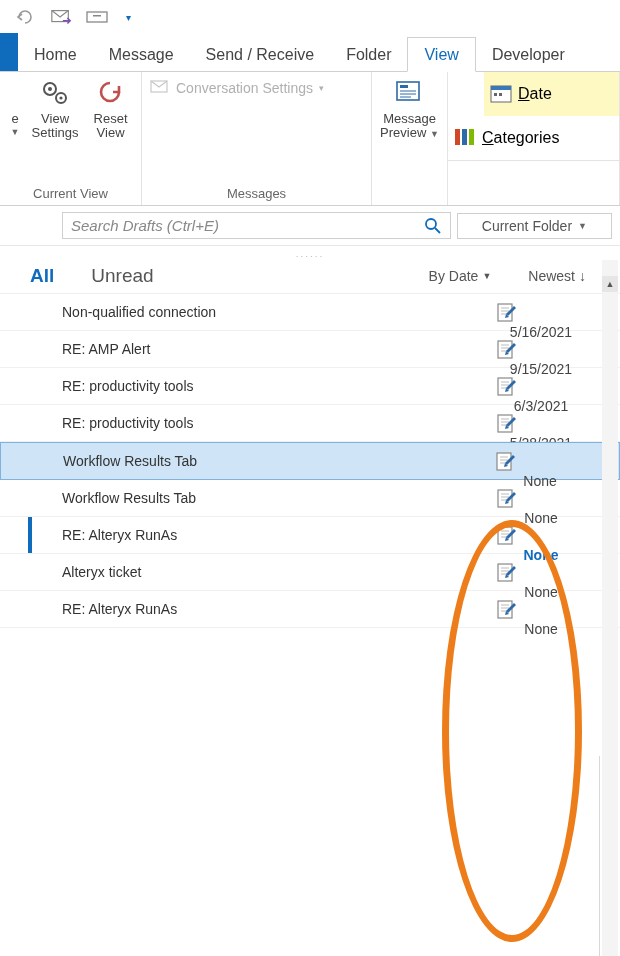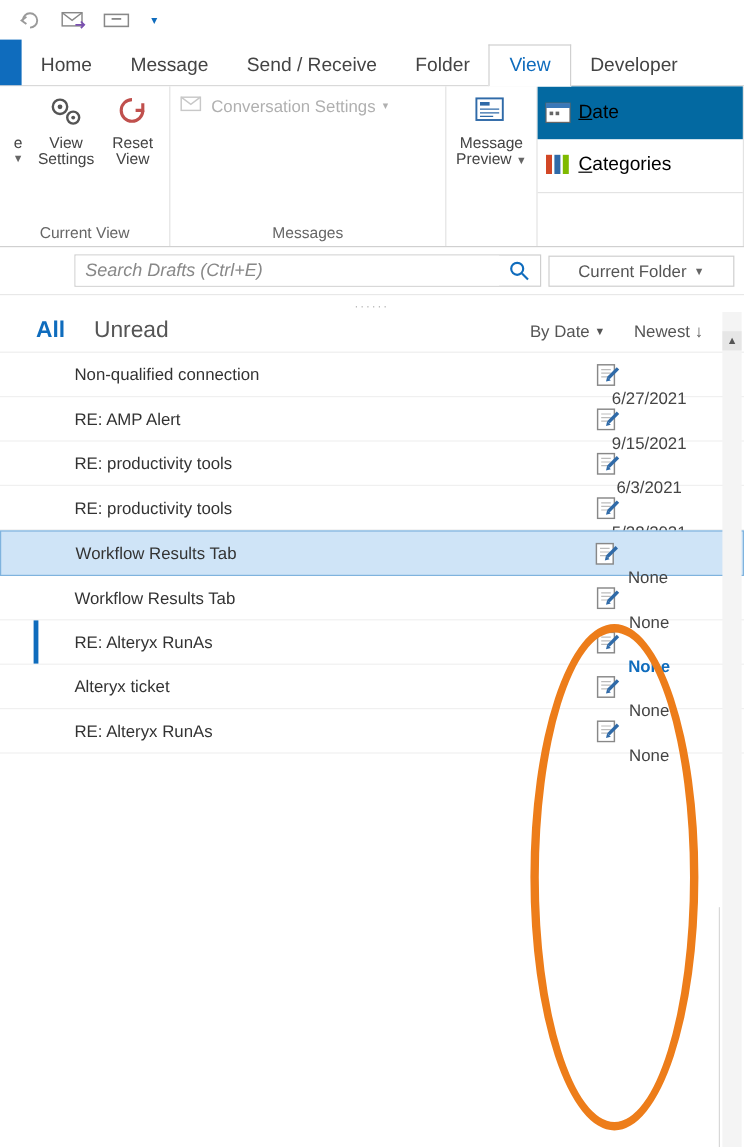--- a/index.html
+++ b/index.html
@@ -22,37 +22,37 @@
   .group-label { text-align:center; font-size:13px; color:#666; padding:2px 0;}
   .bigbtns { display:flex; gap:2px; flex:1; align-items:flex-start;}
   .bigbtn { display:flex; flex-direction:column; align-items:center; width:62px; font-size:13px; color:#444; text-align:center; line-height:1.1; padding-top:2px; cursor:pointer;}
   .bigbtn .bicon { width:30px; height:30px; margin-bottom:4px; display:flex; align-items:center; justify-content:center;}
   .bigbtn .caret { font-size:9px; color:#666; margin-top:2px;}
   .msg-group .row { display:flex; align-items:center; gap:6px; font-size:14px; color:#444; padding:4px 2px;}
   .msg-group .disabled { color:#b0b0b0;}
   .checkbox-sq { width:16px; height:16px; border:1px solid #888; display:inline-block;}
   .arr-row { display:flex; align-items:center; gap:6px; height:44px; padding:0 6px; cursor:pointer;}
   .arr-row .aicon { width:22px; height:22px; }
-  .arr-date { background:#0369a1;}
+  .arr-date { background:#fef9c3;margin-left:36px;}
   .arr-row span.u { text-decoration:underline;}
 
   
   .searchbar { display:flex; align-items:center; padding: 6px 8px 6px 30px; gap:6px; border-bottom:1px solid #e8e8e8;}
   .searchbox { flex:1; display:flex; border:1px solid #cfcfcf; align-items:center; background:#fff;margin-left:32px;}
   .searchbox input { flex:1; border:none; outline:none; font-size:15px; padding:4px 8px; color:#777; font-style:normal;}
   .searchbox input::placeholder { color:#888; font-style:italic;}
   .searchbox .sicon { width:34px; display:flex; align-items:center; justify-content:center; color:#0f6cbd;}
   .scope { border:1px solid #cfcfcf; padding:4px 24px; font-size:14px; color:#555; display:flex; align-items:center; gap:6px; cursor:pointer;}
   .scope .caret { font-size:9px; color:#666;}
 
   
   .grip { text-align:center; color:#bbb; letter-spacing:2px; font-size:10px; padding:4px 0;}
 
   
-  .filterrow { display:flex; align-items:center; padding: 0 34px 6px 30px; gap:24px; }
+  .filterrow { display:flex; align-items:center; padding: 0 34px 6px 30px; gap:37px; }
   .filterrow .pill { font-size:19px; color:#0f6cbd; font-weight:600; cursor:pointer;}
   .filterrow .pill.inactive { color:#555; font-weight:400;}
   .filterrow .spacer { flex:1;}
   .sorter { font-size:14px; color:#555; display:flex; align-items:center; gap:4px; cursor:pointer;}
   .sorter .caret { font-size:9px;}
 
   
   .list-wrap { position:relative; }
   .msglist { border-top:1px solid #eee; }
   .msg { padding: 10px 34px 10px 62px; border-bottom:1px solid #f0f0f0; position:relative; cursor:pointer;}
@@ -245,21 +245,21 @@
       <div class="mi">
             <svg width="22" height="20" viewBox="0 0 22 20">
               <rect x="2" y="2" width="14" height="17" fill="#fff" stroke="#888" stroke-width="1.2"></rect>
               <line x1="5" y1="6" x2="13" y2="6" stroke="#bbb"></line>
               <line x1="5" y1="9" x2="13" y2="9" stroke="#bbb"></line>
               <line x1="5" y1="12" x2="13" y2="12" stroke="#bbb"></line>
               <path d="M12 14 L20 6 L18 4 L10 12 Z" fill="#2f6aa8"></path>
               <path d="M10 12 L9 16 L13 15 Z" fill="#2f6aa8"></path>
             </svg>
           </div>
-      <div class="date ">6/27/2021</div>
+      <div class="date ">5/16/2021</div>
     </div>
       </div>
       <div class="msg">
     <div class="subj">RE: AMP Alert</div>
     <div class="meta">
       <div class="mi">
             <svg width="22" height="20" viewBox="0 0 22 20">
               <rect x="2" y="2" width="14" height="17" fill="#fff" stroke="#888" stroke-width="1.2"></rect>
               <line x1="5" y1="6" x2="13" y2="6" stroke="#bbb"></line>
               <line x1="5" y1="9" x2="13" y2="9" stroke="#bbb"></line>

